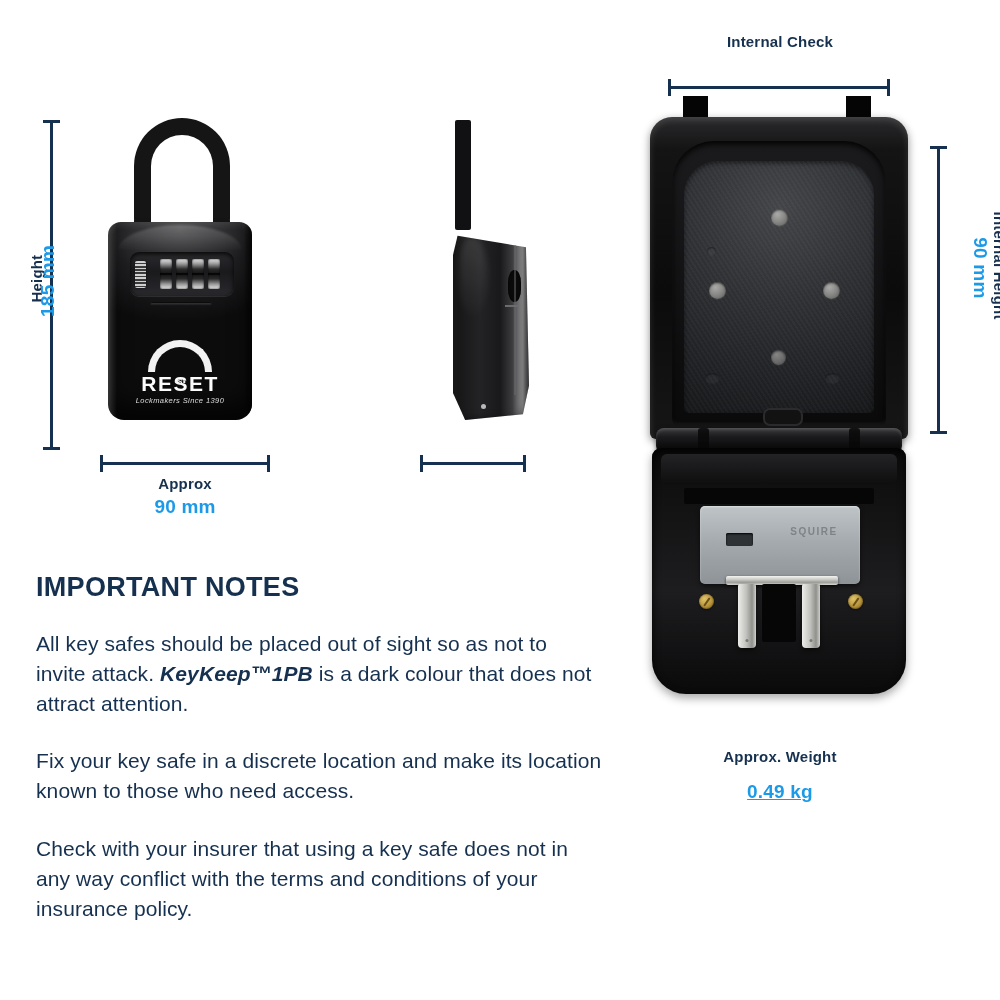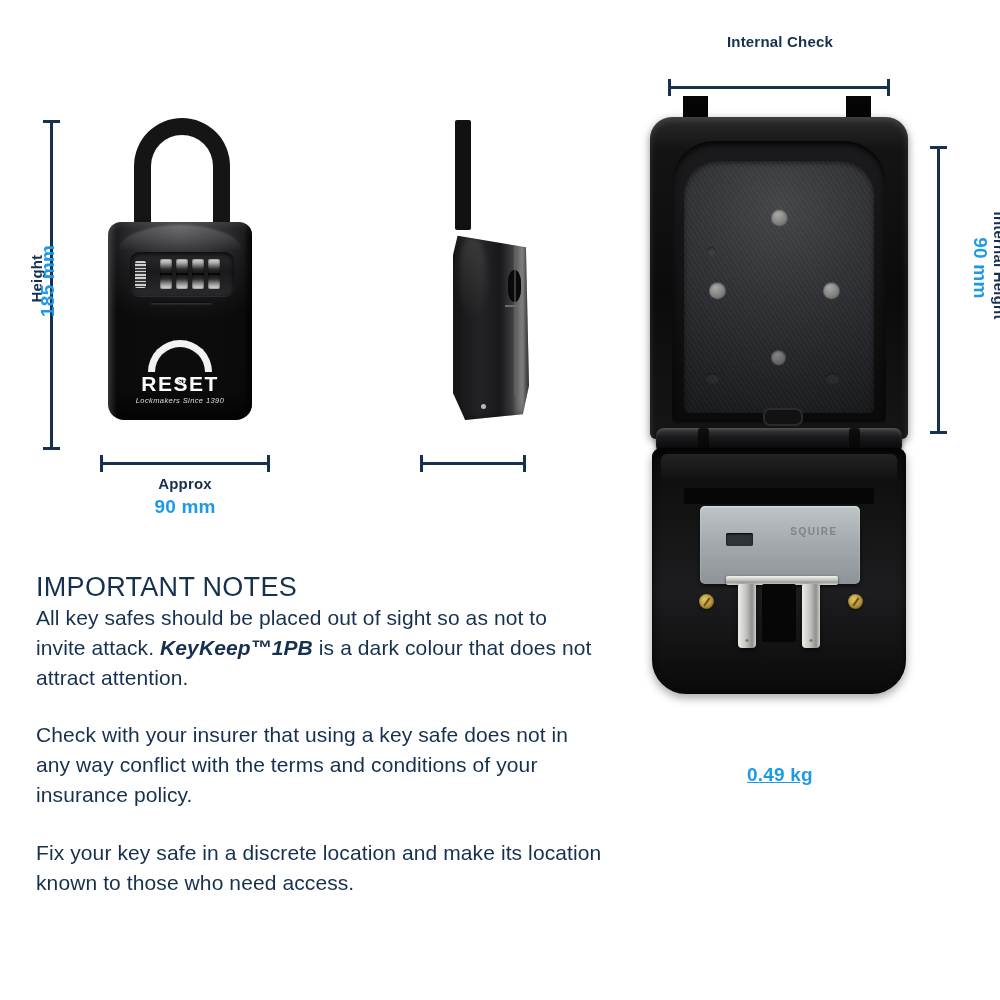--- a/index.html
+++ b/index.html
@@ -17,21 +17,21 @@
   
   .dim-label{
     font-size:15px;font-weight:700;color:#16304f;
     letter-spacing:.2px;text-align:center;white-space:nowrap;line-height:1.15;
   }
   .dim-value{
     font-size:19px;font-weight:700;color:#1c9ae8;
     letter-spacing:.2px;text-align:center;white-space:nowrap;line-height:1.15;
   }
   .notes-title{
-    font-size:27px;font-weight:400;color:#16304f;letter-spacing:.3px;
+    font-size:27px;font-weight:700;color:#16304f;letter-spacing:.3px;
   }
   .notes-p{
     font-size:21px;font-weight:400;color:#16304f;line-height:1.42;
     letter-spacing:.1px;margin:0;
   }
   .notes-p b{font-weight:700;font-style:italic;}
 
   
   .vline{background:#16304f;width:3px;}
   .hline{background:#16304f;height:3px;}
@@ -386,32 +386,33 @@
     <div class="cap-v" style="bottom:0;"></div>
   </div>
   <div class="abs rot-right" style="left:910px;top:257px;width:140px;">
     <div class="dim-value">90 mm</div>
   </div>
   <div class="abs rot-right" style="left:929px;top:257px;width:140px;">
     <div class="dim-label">Internal Height</div>
   </div>
 
   <div class="abs" style="left:655px;top:748px;width:250px;">
+    <div class="dim-label">Approx. Weight</div>
     <div class="dim-value" style="margin-top:16px;text-decoration:underline;">0.49 kg</div>
   </div>
 
   <div class="abs" style="left:36px;top:572px;width:566px;">
     <div class="notes-title">IMPORTANT NOTES</div>
 
-    <p class="notes-p" style="">
+    <p class="notes-p" style="margin-top:26px;">
       <span>All key safes should be placed out of sight so as not to invite attack. </span><b>KeyKeep™1PB</b><span> is a dark colour that does not attract attention.</span>
+    </p>
+
+    <p class="notes-p" style="margin-top:28px;">
+      <span>Fix your key safe in a discrete location and make its location known to those who need access.</span>
     </p>
 
     <p class="notes-p" style="margin-top:28px;">
       <span>Check with your insurer that using a key safe does not in any way conflict with the terms and conditions of your insurance policy.</span>
     </p>
-
-    <p class="notes-p" style="margin-top:28px;">
-      <span>Fix your key safe in a discrete location and make its location known to those who need access.</span>
-    </p>
   </div>
 
 </div>
 
 </body></html>

